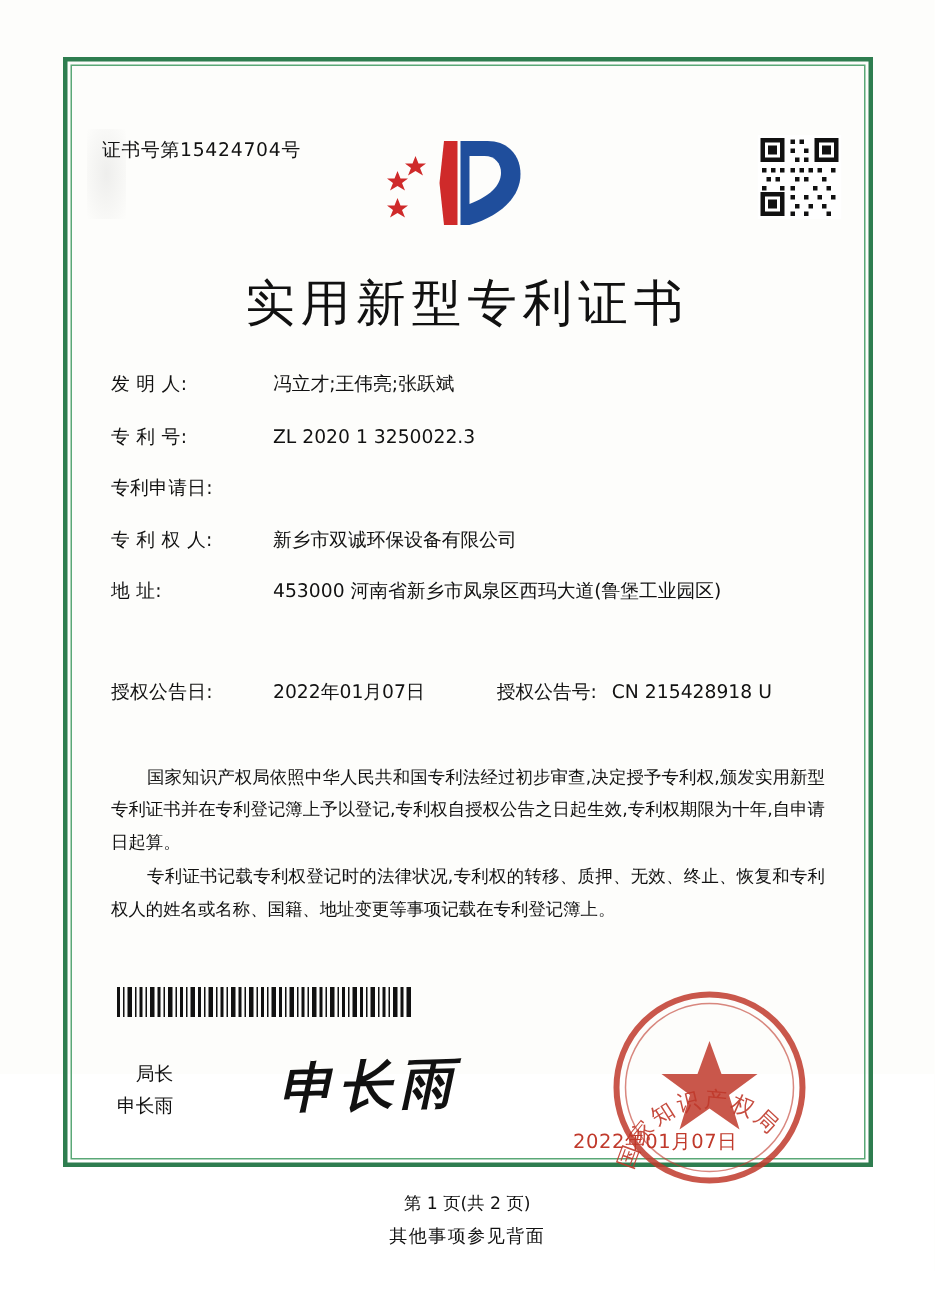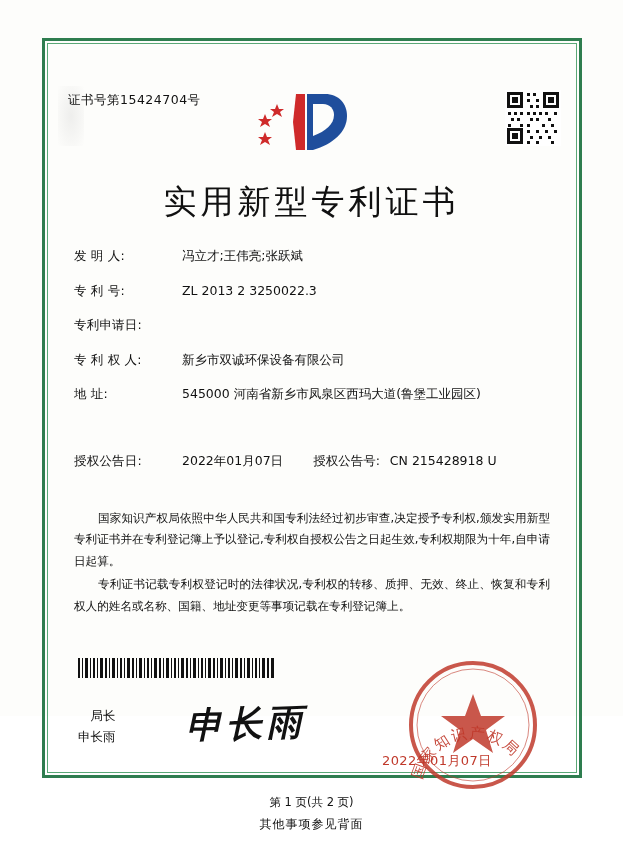--- a/index.html
+++ b/index.html
@@ -112,21 +112,21 @@
     flex: 0 0 108px;
     white-space: nowrap;
     letter-spacing: 0.2px;
   }
   .field-value {
     flex: 1 1 auto;
     white-space: nowrap;
   }
   .field-row .field-inline-label {
     white-space: nowrap;
-    margin-left: 30px;
+    margin-left: 48px;
   }
   .field-row .field-inline-value {
     white-space: nowrap;
     margin-left: 10px;
     margin-top: 32px;
   }
 
   .paras {
     position: absolute;
     left: 74px;
@@ -305,32 +305,32 @@
 
   <div class="title">实用新型专利证书</div>
 
   <div class="fields">
     <div class="field-row">
       <div class="field-label">发 明 人:</div>
       <div class="field-value">冯立才;王伟亮;张跃斌</div>
     </div>
     <div class="field-row">
       <div class="field-label">专 利 号:</div>
-      <div class="field-value">ZL 2013 2 3250022.3</div>
+      <div class="field-value">ZL 2020 1 3250022.3</div>
     </div>
     <div class="field-row">
       <div class="field-label">专利申请日:</div>
     </div>
     <div class="field-row">
       <div class="field-label">专 利 权 人:</div>
       <div class="field-value">新乡市双诚环保设备有限公司</div>
     </div>
     <div class="field-row">
       <div class="field-label">地 址:</div>
-      <div class="field-value">545000 河南省新乡市凤泉区西玛大道(鲁堡工业园区)</div>
+      <div class="field-value">453000 河南省新乡市凤泉区西玛大道(鲁堡工业园区)</div>
     </div>
     <div class="field-row">
       <div class="field-label">授权公告日:</div>
       <div>2022年01月07日</div>
       <div class="field-inline-label">授权公告号:</div>
       <div class="field-inline-value">CN 215428918 U</div>
     </div>
   </div>
 
   <div class="paras">

